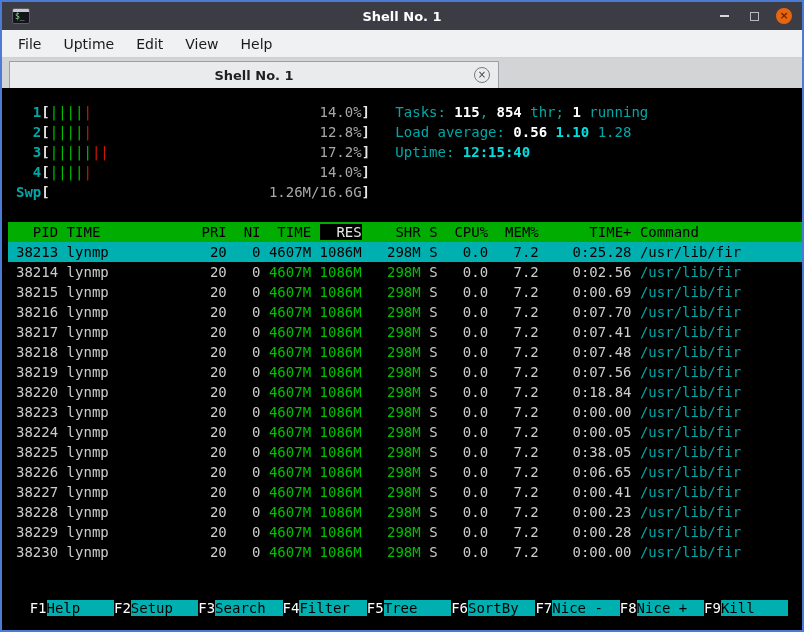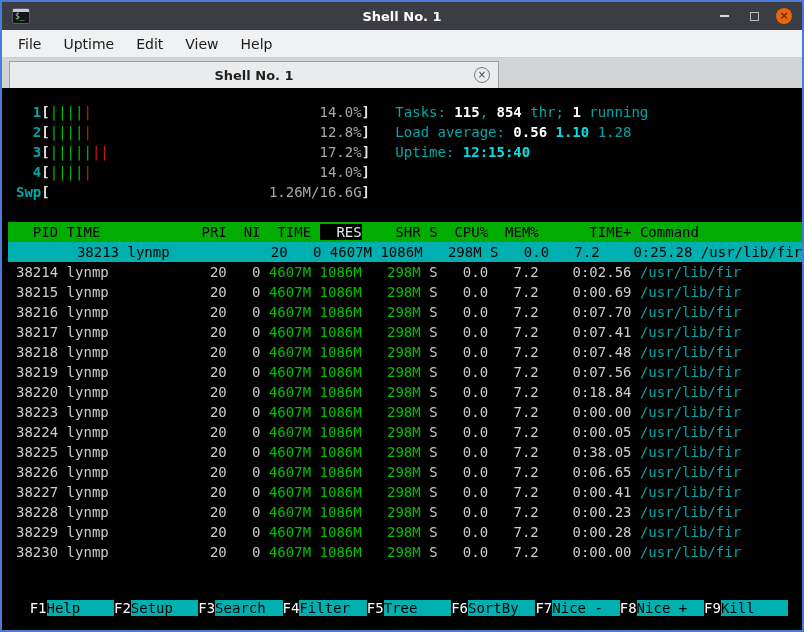--- a/index.html
+++ b/index.html
@@ -82,21 +82,21 @@
   .c-bold    { color:#ffffff; font-weight:bold; }
   .c-bcyanb  { color:var(--bright-cyan,#00e0e0); font-weight:bold; }
   .c-green   { color:var(--green,#00c000); }
   .c-red     { color:var(--red,#d01800); }
   .c-blue    { color:var(--blue,#4050e0); }
   .c-magenta { color:var(--magenta,#c040c0); }
   .hdr { background:var(--header-bg,#00ad00); }
   .hdr span { color:#000; }
   .hdr .sortcol { background:#000; color:#e8e8e8;margin-top:46px; }
   .prow { cursor:default; }
-  .sel { background:var(--sel-bg,#00b0b0);text-align:right; }
+  .sel { background:var(--sel-bg,#00b0b0); }
   .sel span { color:#000 !important; font-weight:normal !important; }
   .fnbar { margin-top:auto;text-align:center; }
   .fk-key { color:#ffffff; }
   .fk-action { background:var(--sel-bg,#00b0b0); color:#000; }
 </style>
 </head>
 <body>
 
 <div class="window">
 

